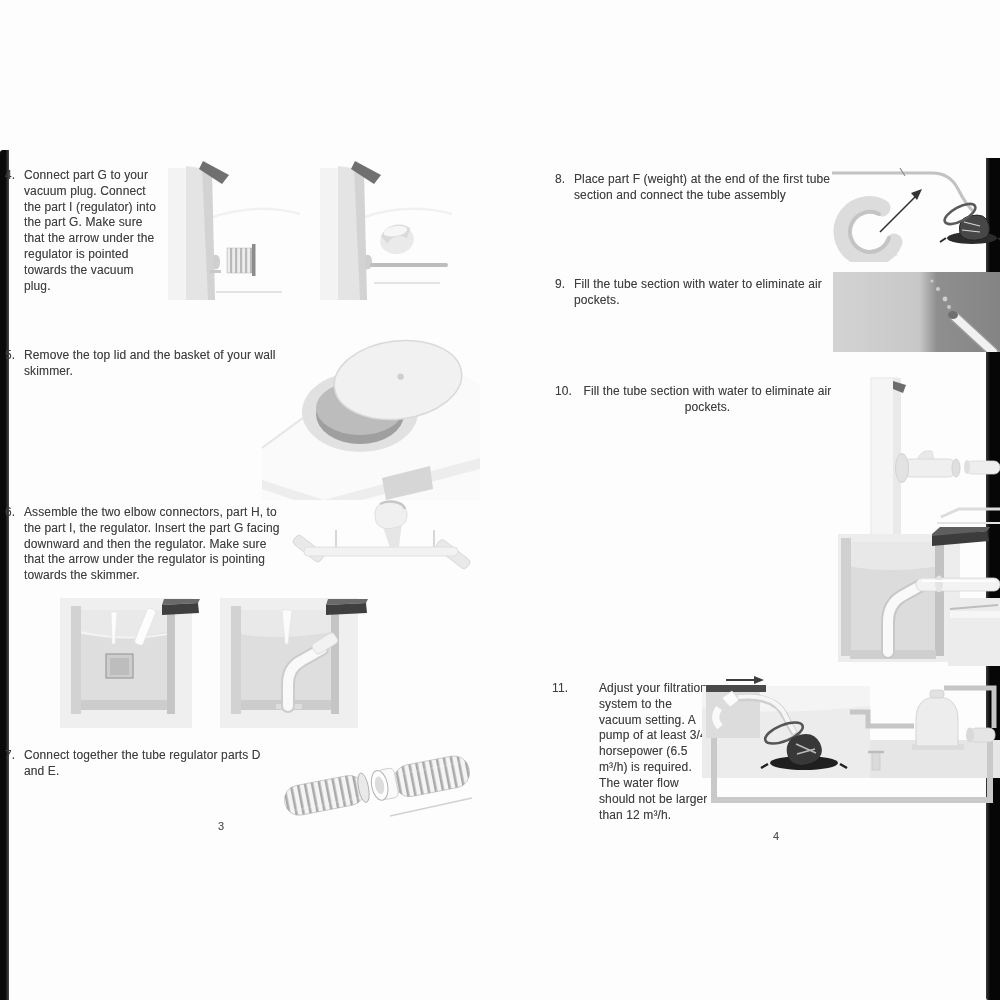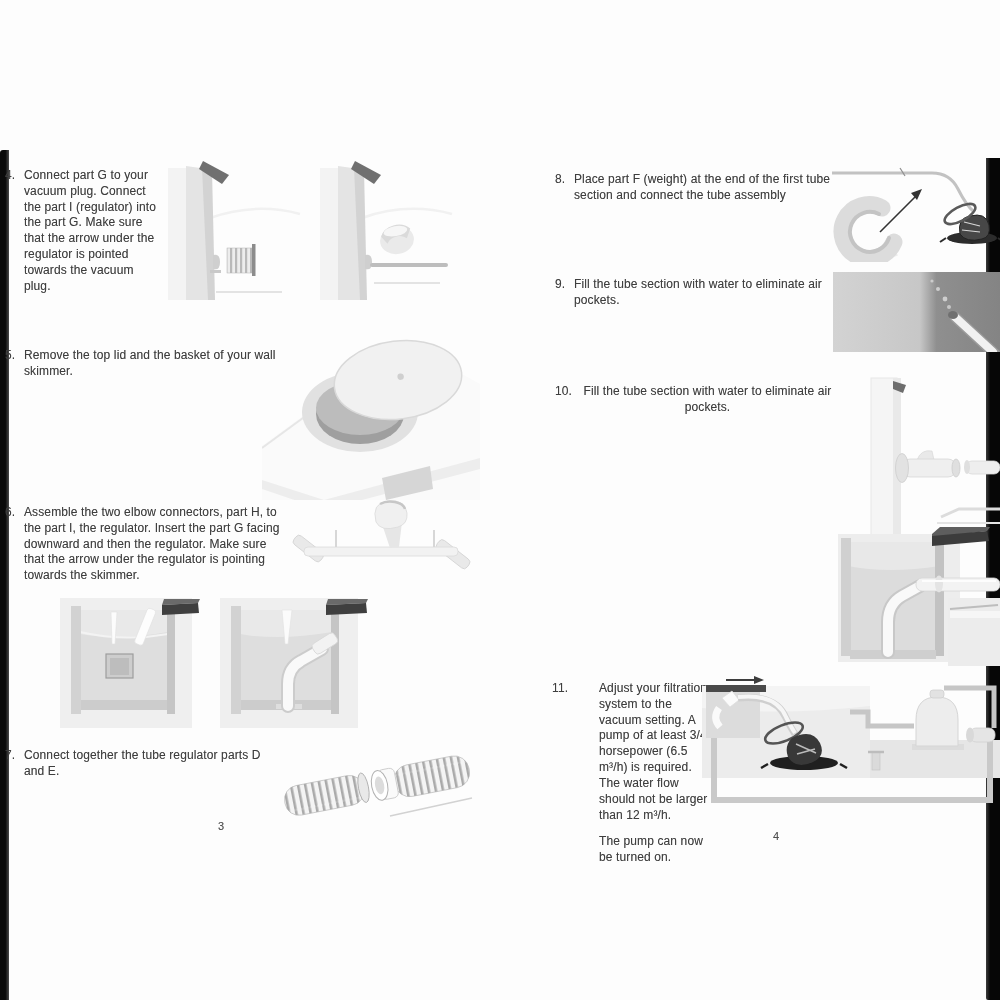--- a/index.html
+++ b/index.html
@@ -306,21 +306,20 @@
         <rect x="80" y="52" width="84" height="13" rx="6" fill="#f3f3f3" stroke="#d5d5d5" stroke-width=".8"></rect>
         <ellipse cx="103" cy="58" rx="4" ry="8.5" fill="#e4e4e4"></ellipse>
         <line x1="86" y1="55" x2="160" y2="55" stroke="#fdfdfd" stroke-width="2"></line>
       </svg>
     </div>
 
     <div class="step wide-num" style="left:552px; top:681px; width:162px;gap:24px;">
       <div class="num">11.</div>
       <div class="body">
         <p>Adjust your filtration system to the vacuum setting. A pump of at least 3/4 horsepower (6.5 m³/h) is required. The water flow should not be larger than 12 m³/h.</p>
-        <p>The pump can now be turned on.</p>
       </div>
     </div>
 
     <div class="illus" style="left:698px; top:676px; width:302px; height:138px;">
       <svg viewBox="0 0 302 138">
         <rect x="4" y="10" width="168" height="92" fill="#ececec"></rect>
         <path d="M4 10 h168 v20 q-90 10 -168 2 z" fill="#f4f4f4"></path>
         <rect x="172" y="64" width="130" height="38" fill="#e6e6e6"></rect>
         <path d="M16 62 V124 H292 V56" fill="none" stroke="#c9c9c9" stroke-width="6"></path>
         <path d="M152 36 h18 v14 h46" fill="none" stroke="#c6c6c6" stroke-width="5"></path>

